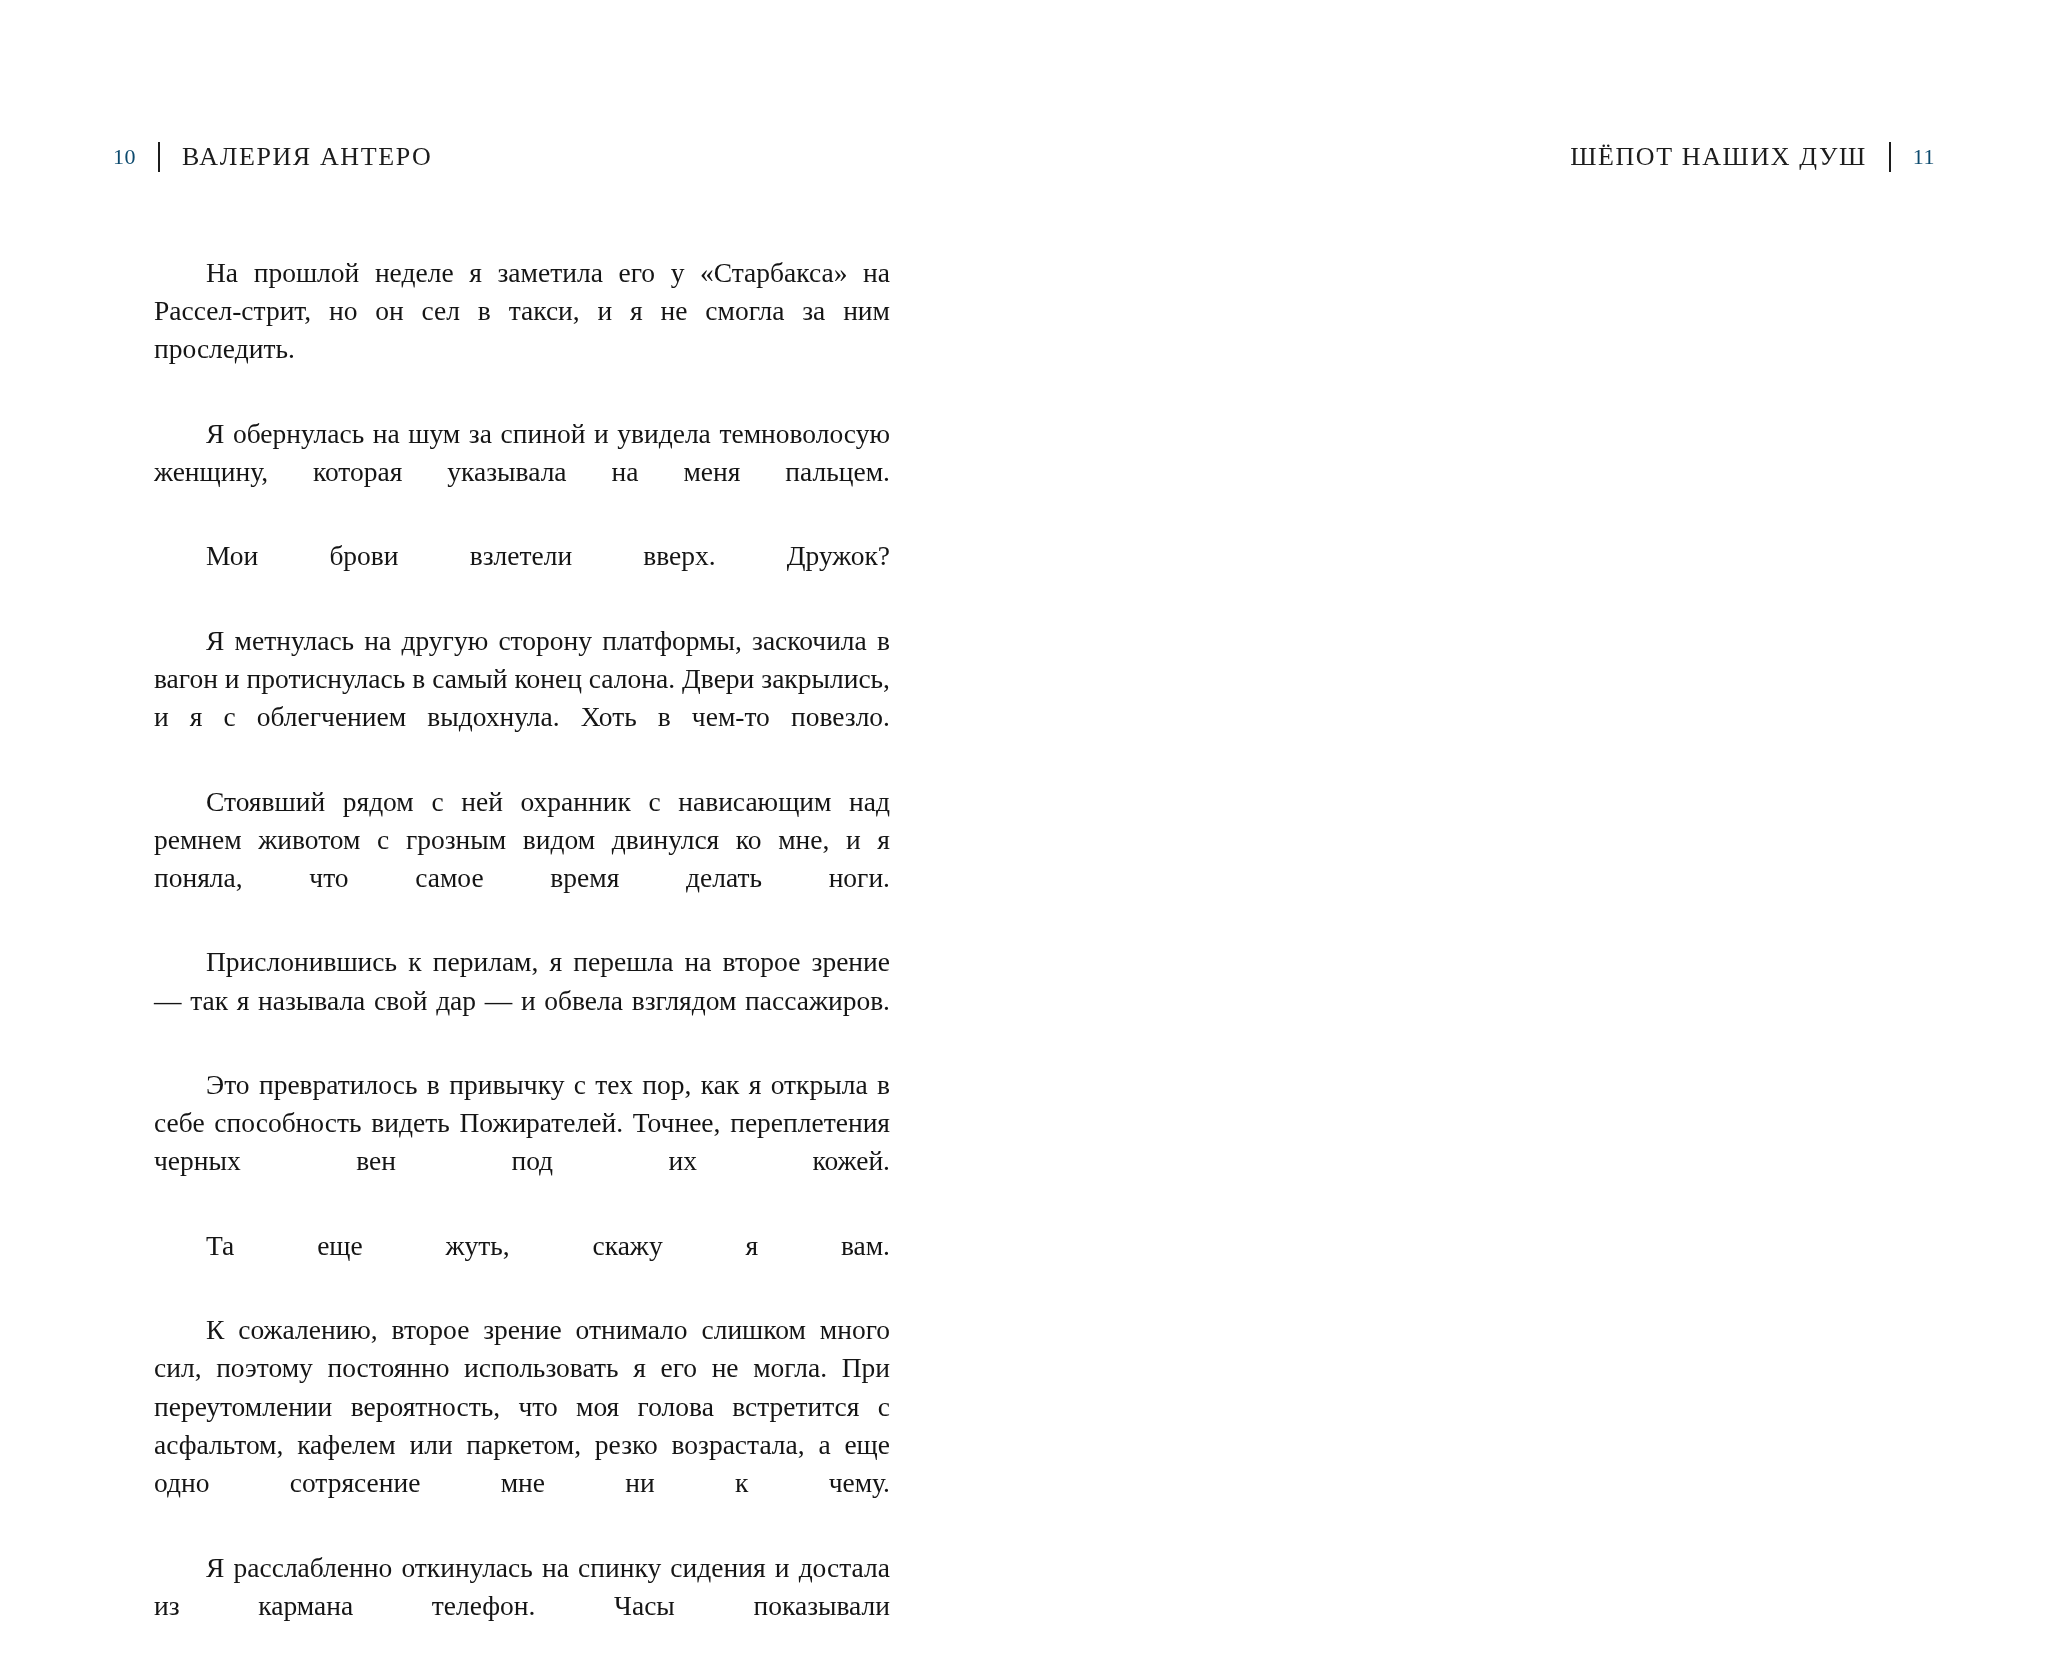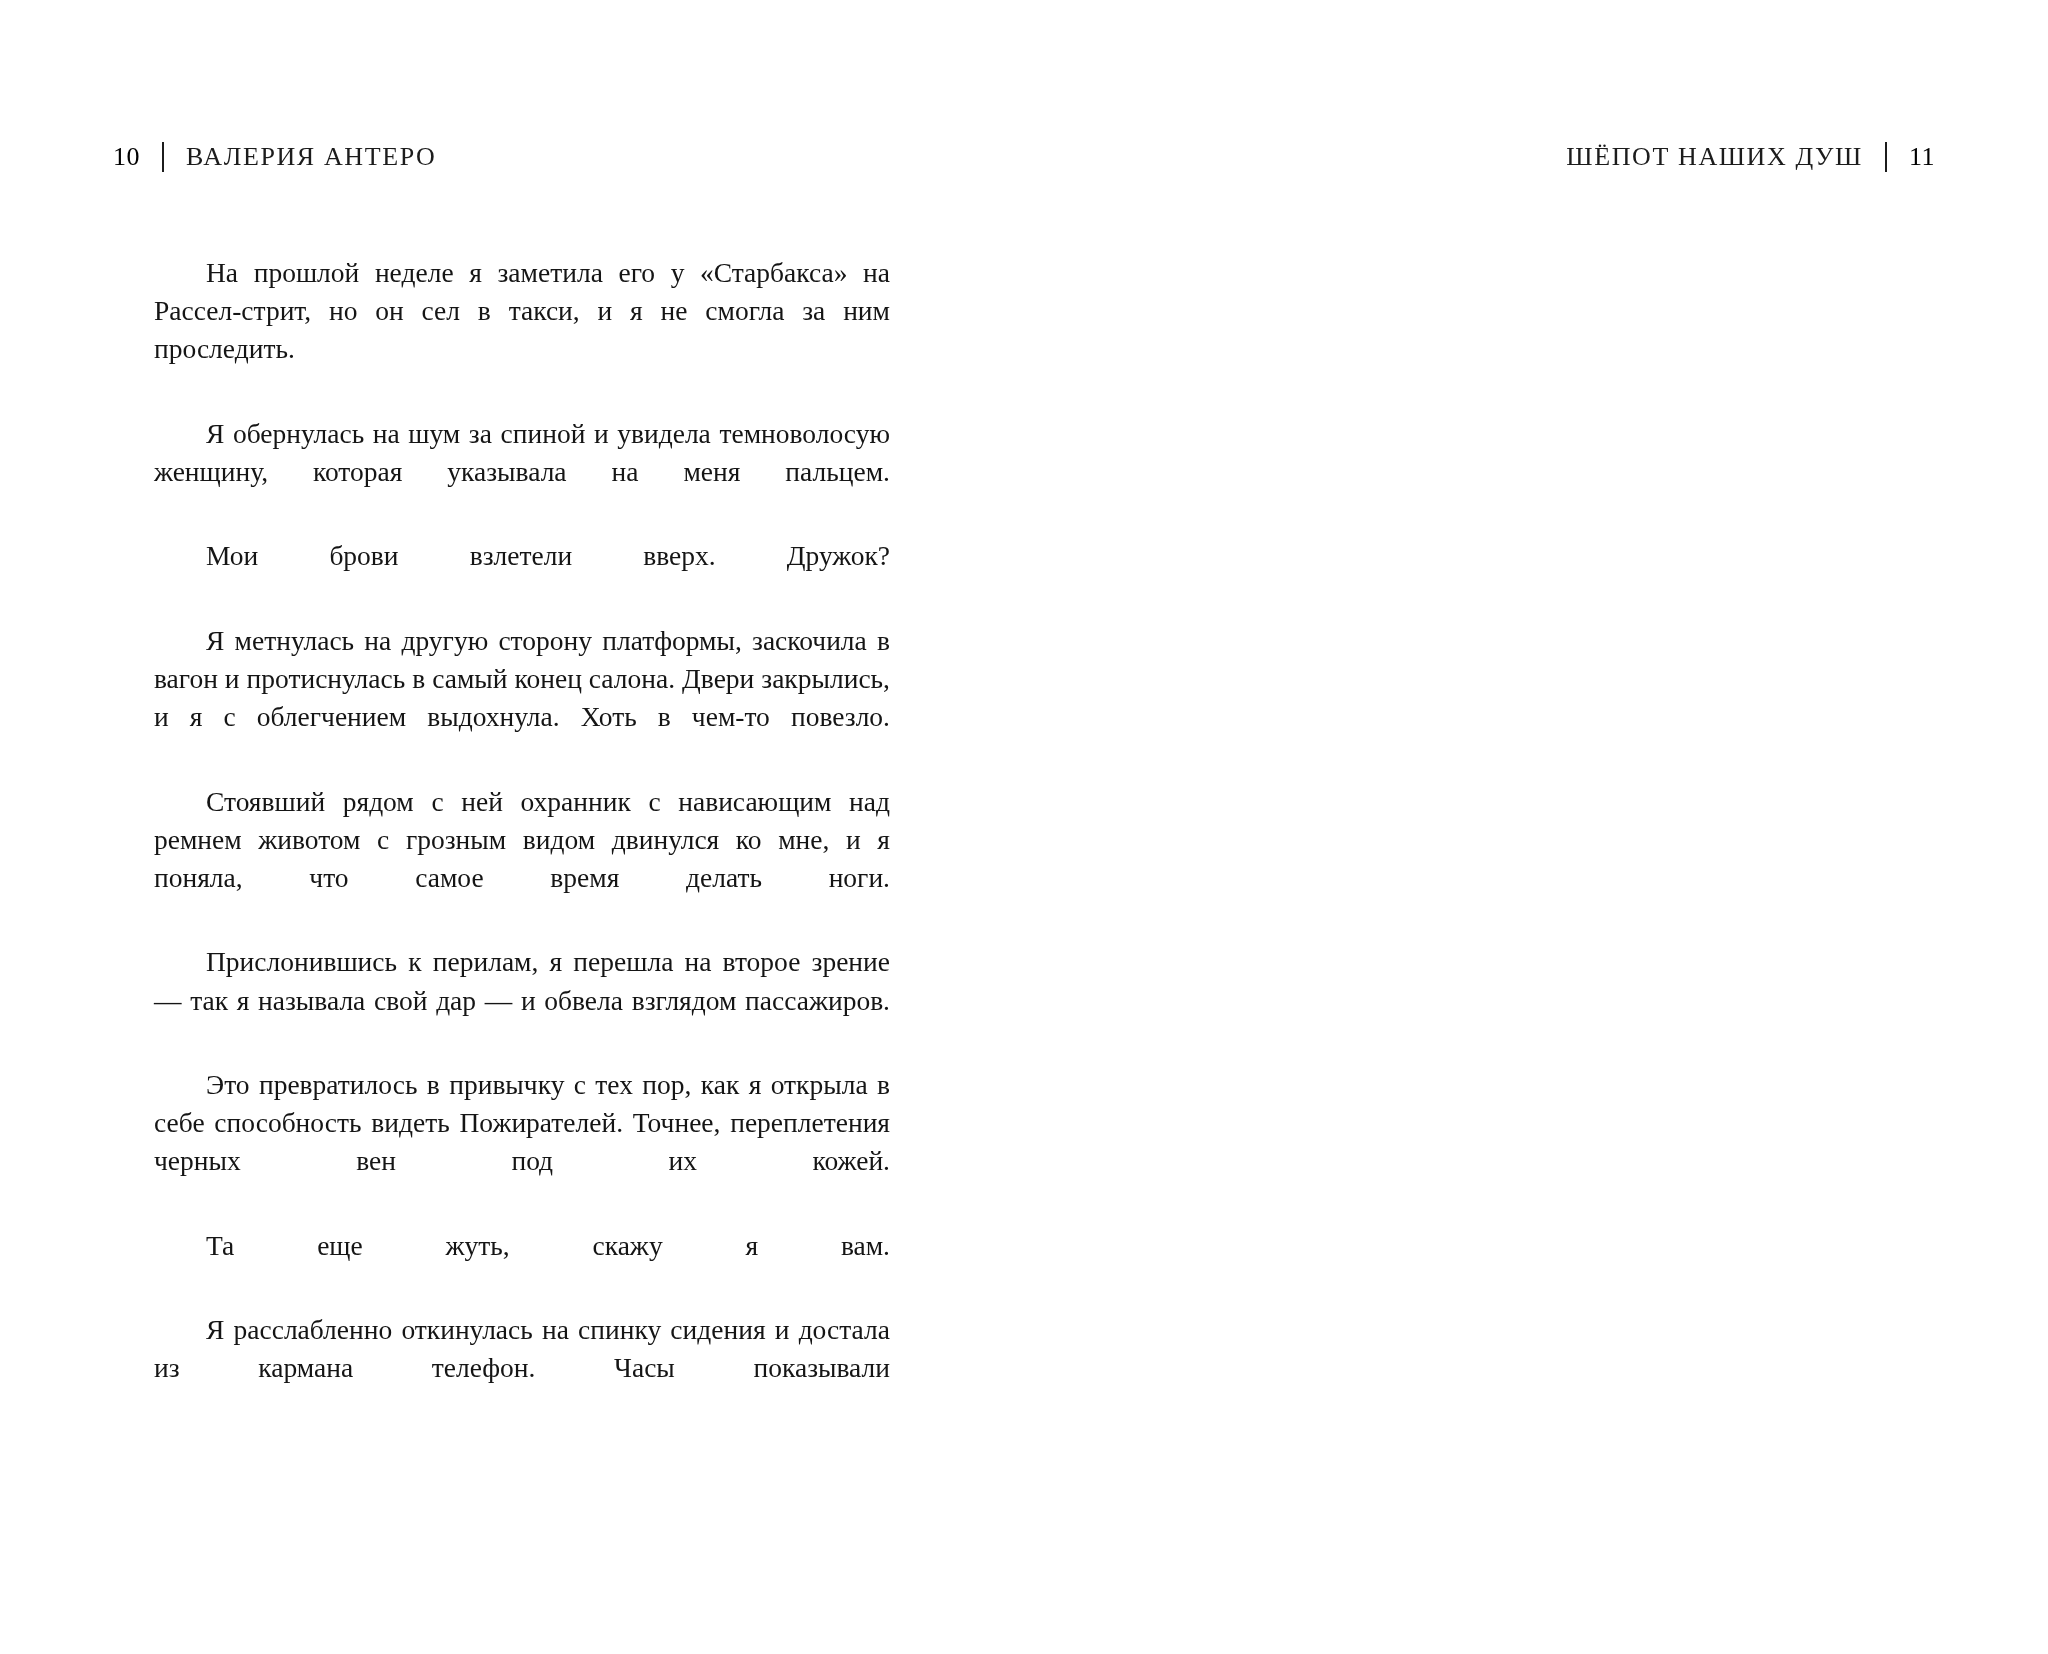--- a/index.html
+++ b/index.html
@@ -42,23 +42,23 @@
     align-items: center;
     font-size: 25px;
     letter-spacing: 0.5px;
     color: #1c1c1c;
     white-space: nowrap;
   }
   .running-head-left  { left: 113px; }
   .running-head-right { right: 113px; justify-content: space-between; }
 
   .folio {
-    font-size: 26px;
+    font-size: 22px;
     font-variant-numeric: lining-nums;
-    color: #000000;
+    color: #0c4a6e;
   }
 
   .head-rule {
     display: inline-block;
     width: 2px;
     height: 30px;
     background: #1c1c1c;
     margin: 0 22px;
     flex: 0 0 auto;
   }
@@ -114,20 +114,21 @@
 
     <div class="column column-left">
       <p>На прошлой неделе я заметила его у «Старбакса» на Рассел-стрит, но он сел в такси, и я не смогла за ним проследить.</p>
       <p>Я обернулась на шум за спиной и увидела темноволосую женщину, которая указывала на меня пальцем.</p>
       <p>Мои брови взлетели вверх. Дружок?</p>
       <p>Я метнулась на другую сторону платформы, заскочила в вагон и протиснулась в самый конец салона. Двери закрылись, и я с облегчением выдохнула. Хоть в чем-то повезло.</p>
       <p>Стоявший рядом с ней охранник с нависающим над ремнем животом с грозным видом двинулся ко мне, и я поняла, что самое время делать ноги.</p>
       <p>Прислонившись к перилам, я перешла на второе зрение — так я называла свой дар — и обвела взглядом пассажиров.</p>
       <p>Это превратилось в привычку с тех пор, как я открыла в себе способность видеть Пожирателей. Точнее, переплетения черных вен под их кожей.</p>
       <p>Та еще жуть, скажу я вам.</p>
+      <p>К сожалению, второе зрение отнимало слишком много сил, поэтому постоянно использовать я его не могла. При переутомлении вероятность, что моя голова встретится с асфальтом, кафелем или паркетом, резко возрастала, а еще одно сотрясение мне ни к чему.</p>
       <p>Я расслабленно откинулась на спинку сидения и достала из кармана телефон. Часы показывали</p>
     </div>
   </div>
 
   <div class="page page-right">
 
     <div class="running-head running-head-right">
       <span class="head-title"><span class="sc sc-big">Ш</span><span class="sc sc-small">ёпот</span><span class="sc sc-small">&nbsp;</span><span class="sc sc-small">н</span><span class="sc sc-small">аших</span><span class="sc sc-small">&nbsp;</span><span class="sc sc-big">Д</span><span class="sc sc-small">уш</span></span>
       <span class="head-rule"></span>
       <span class="folio">11</span>

